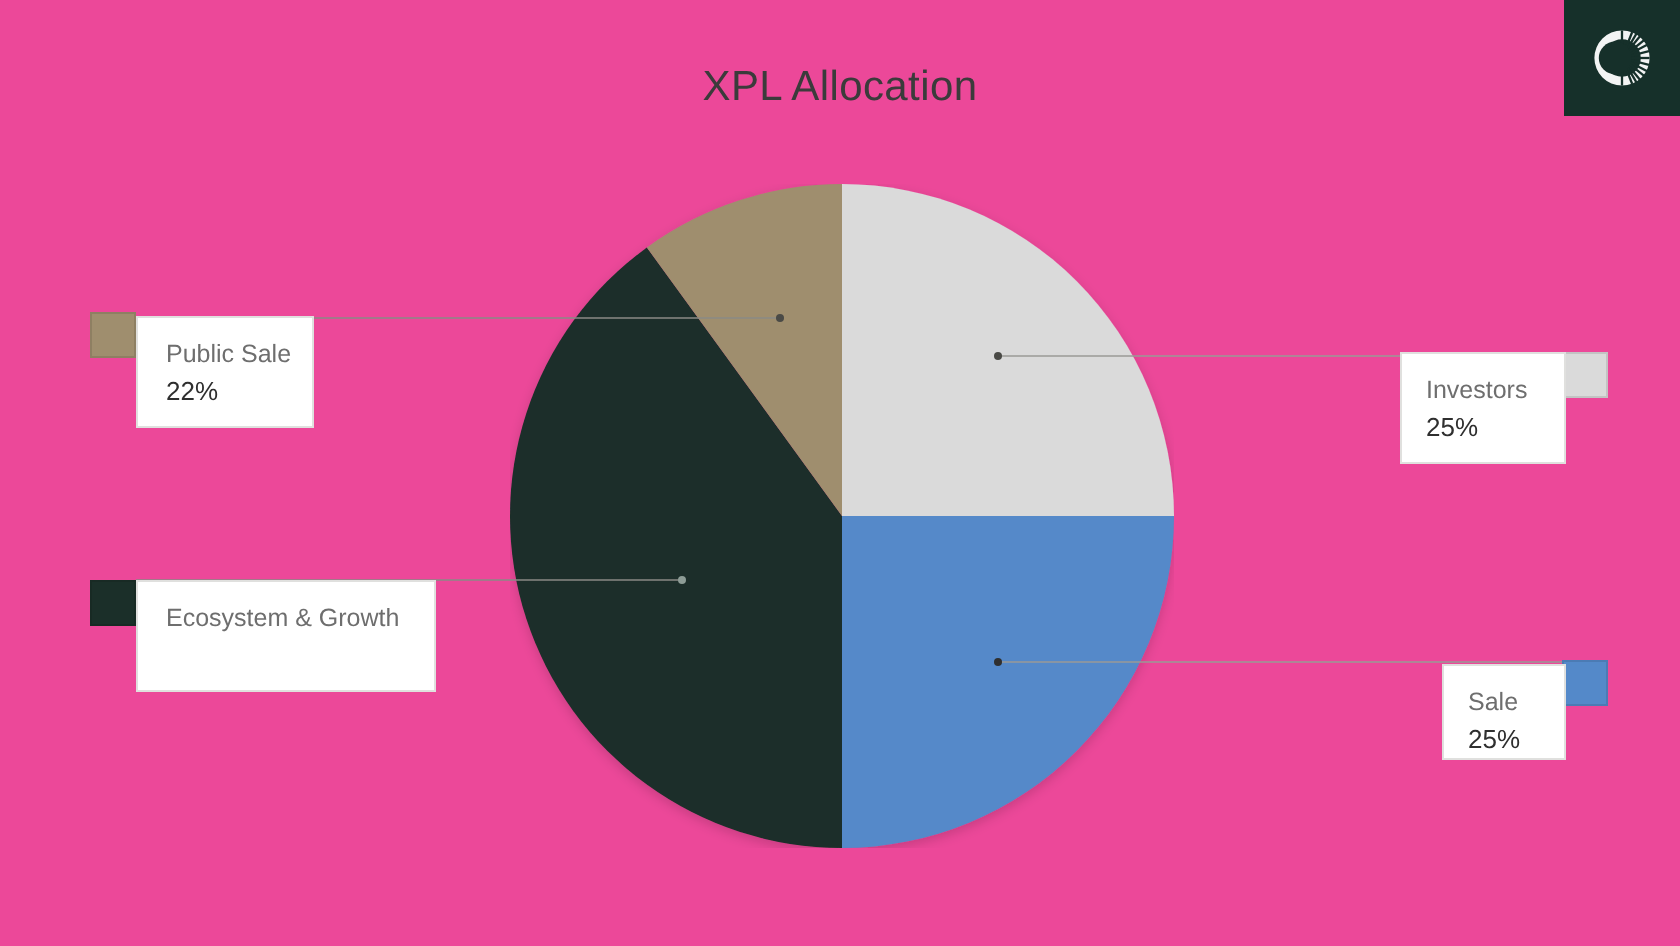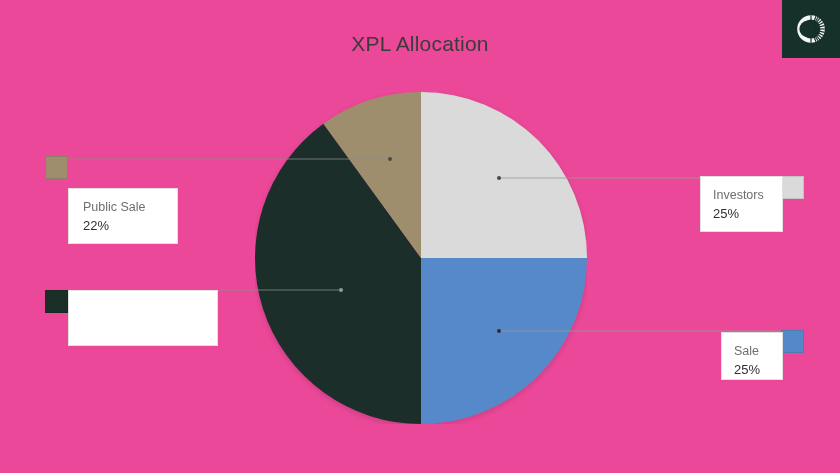--- a/index.html
+++ b/index.html
@@ -93,21 +93,21 @@
   
   .swatch {
     position: absolute;
     width: 23px;
     height: 23px;
     border: 1px solid rgba(0,0,0,0.10);
     box-sizing: border-box;
   }
 
   
-  #callout-public-sale { left: 68px;  top: 158px; width: 110px;  height: 56px; margin-top: 30px; }
+  #callout-public-sale { left: 68px;  top: 158px; width: 89px;  height: 56px; }
   #swatch-public-sale  { left: 45px;  top: 156px; }
 
   #callout-ecosystem   { left: 68px;  top: 290px; width: 150px; height: 56px; }
   #swatch-ecosystem    { left: 45px;  top: 290px; }
 
   #callout-investors   { left: 700px; top: 176px; width: 83px;  height: 56px; }
   #swatch-investors    { left: 781px; top: 176px; }
 
   #callout-team        { left: 721px; top: 332px; width: 62px;  height: 48px; }
   #swatch-team         { left: 781px; top: 330px; }
@@ -180,20 +180,21 @@
   </svg>
 
   <div class="swatch" id="swatch-public-sale" style="background: rgb(159, 142, 110);"></div>
   <div class="callout" id="callout-public-sale">
     <div class="cl-name">Public Sale</div>
     <div class="cl-value">22%</div>
   </div>
 
   <div class="swatch" id="swatch-ecosystem" style="background: rgb(27, 47, 41);"></div>
   <div class="callout" id="callout-ecosystem">
+    <div class="cl-name">Ecosystem &amp; Growth</div>
   </div>
 
   <div class="swatch" id="swatch-investors" style="background: rgb(218, 218, 218);"></div>
   <div class="callout align-right" id="callout-investors">
     <div class="cl-name">Investors</div>
     <div class="cl-value">25%</div>
   </div>
 
   <div class="swatch" id="swatch-team" style="background: rgb(84, 137, 201);"></div>
   <div class="callout align-right" id="callout-team">

